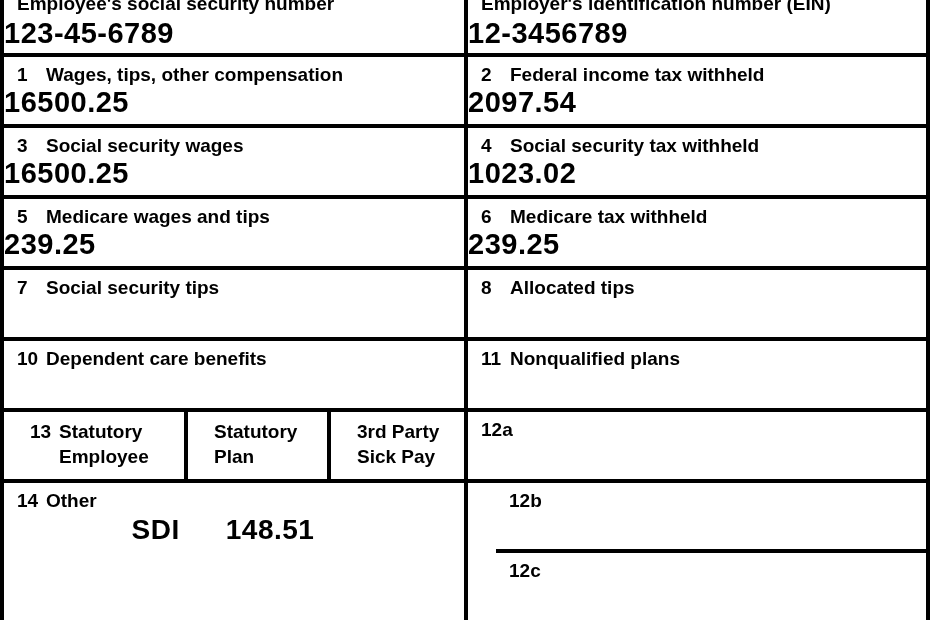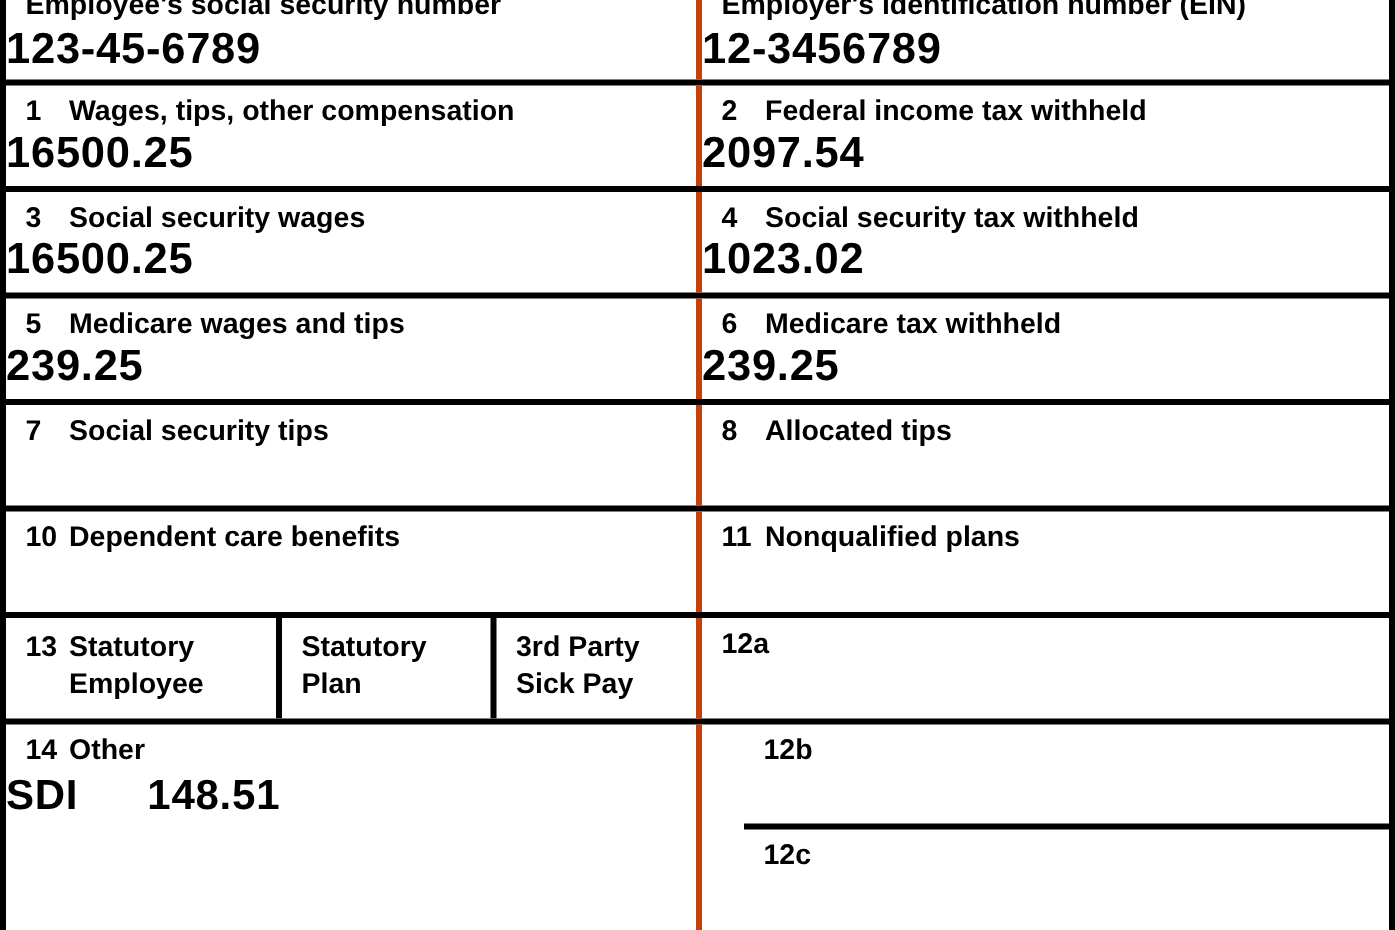--- a/index.html
+++ b/index.html
@@ -15,21 +15,21 @@
     font-family: "Liberation Sans", sans-serif;
     font-weight: 700;
     overflow: hidden;
   }
   .row { display: flex; border-bottom: 4px solid #000; box-sizing: border-box; }
   .r-top { height: 57px; }
   .r-mid { height: 71px; }
   .r-bottom { height: 173px; border-bottom: none; }
 
   .cell { box-sizing: border-box; overflow: hidden; display: flex; flex-direction: column; }
-  .cell.left { width: 464px; border-right: 4px solid #c2410c; flex: none; }
+  .cell.left { width: 464px; border-right: 4px solid #000000; flex: none; }
   .cell.right { flex: 1; }
 
   .labelrow { display: flex; padding: 7px 8px 0 13px; font-size: 19px; line-height: 22px; white-space: nowrap; }
   .num { min-width: 29px; flex: none; }
 
   .value {
     margin-top: auto;
     padding: 0 10px 7px 0;
     font-size: 29px;
     line-height: 30px;
@@ -42,30 +42,30 @@
     margin-top: -7px;
     padding-left: 13px;
     font-size: 19px;
     line-height: 22px;
     white-space: nowrap;
   }
   .r-top .value { padding-bottom: 5px; }
 
   
   .cell.left.r13 { flex-direction: row; }
-  .sub { box-sizing: border-box; padding: 7px 8px 0 13px; font-size: 19px; line-height: 25px; }
+  .sub { box-sizing: border-box; padding: 7px 8px 0 26px; font-size: 19px; line-height: 25px; }
   .sub.s1 { width: 184px; border-right: 4px solid #000; display: flex; }
   .sub.s2 { width: 143px; border-right: 4px solid #000; }
   .sub.s3 { flex: 1; }
   .wrap { white-space: normal; }
 
   
   .sdirow {
     display: flex;
-    justify-content: flex-start;
+    justify-content: center;
     gap: 46px;
     padding-right: 22px;
     margin-top: 3px;
     font-size: 28px;
     line-height: 30px;
     letter-spacing: 0.5px;
   }
 
   
   .cell.right.col { display: flex; flex-direction: column; padding-left: 28px; }

